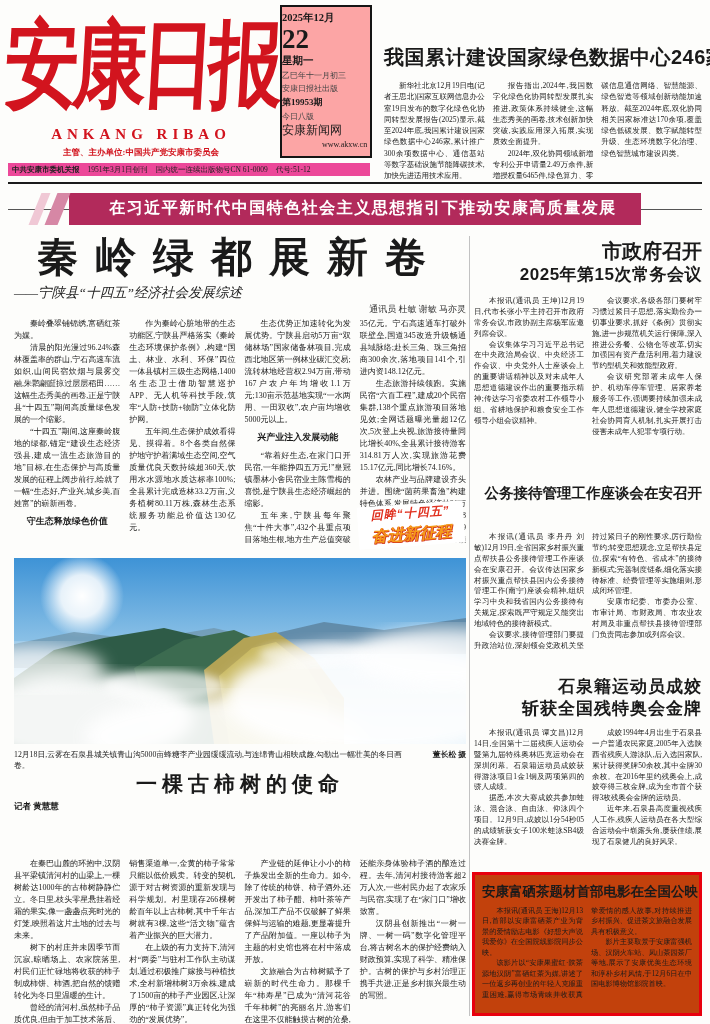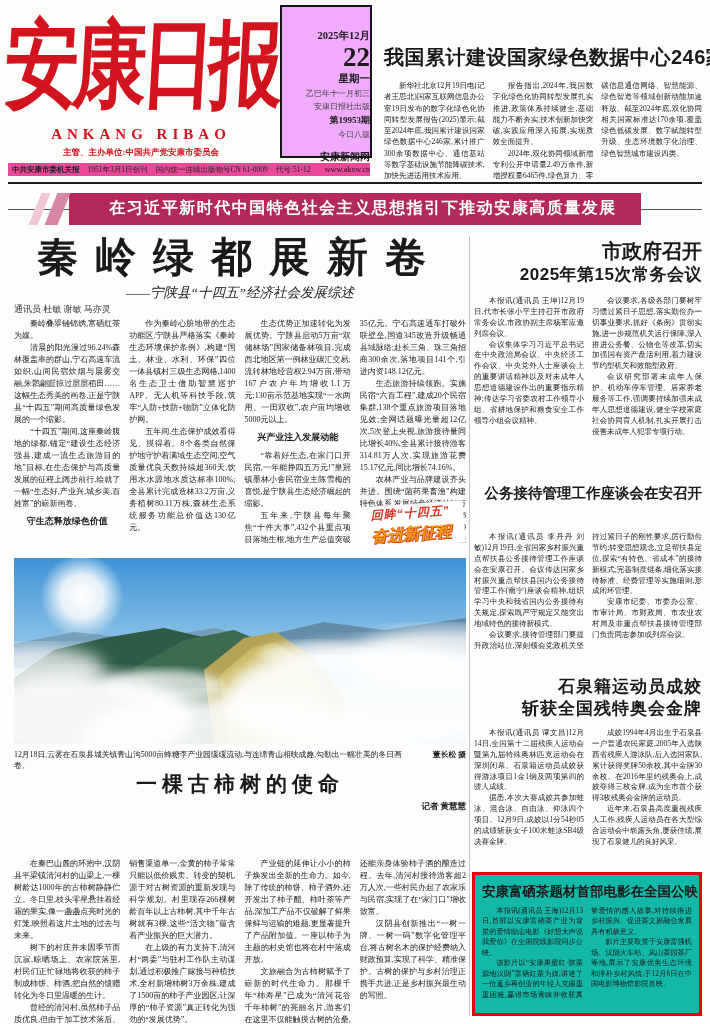--- a/index.html
+++ b/index.html
@@ -11,50 +11,50 @@
   
   .brand{left:8px;top:2px;width:266px;height:128px;display:flex;align-items:center;justify-content:center;}
   .brand-title{font-size:74px;font-weight:900;color:#d2141e;letter-spacing:-6px;
                transform:scaleY(1.28) skewX(-4deg);white-space:nowrap;}
   .brand-en{left:8px;top:126px;width:266px;text-align:center;color:#d2141e;font-weight:700;
             font-size:15px;letter-spacing:5px;}
   .brand-org{left:8px;top:147px;width:266px;text-align:center;color:#d2141e;font-weight:700;font-size:8.5px;}
   .info-strip{left:8px;top:163px;width:354px;height:13px;background:#ec4899;display:flex;gap:8px;
               align-items:center;padding:0 4px;font-size:7.5px;color:#222;white-space:nowrap;overflow:hidden;}
   .info-strip .b{font-weight:700;}
-  .datebox{left:280px;top:5px;width:92px;height:153px;border:2px solid #151515;background:#f0abfc;
-           display:flex;flex-direction:column;align-items:flex-end;padding-top:22px;box-sizing:border-box;}
+  .datebox{left:280px;top:5px;width:92px;height:153px;border:2px solid #151515;background:#fca5a5;
+           display:flex;flex-direction:column;align-items:flex-start;padding-top:4px;box-sizing:border-box;}
   .db-ym{font-size:10.5px;font-weight:700;}
   .db-day{font-size:27px;font-weight:700;line-height:1.05;}
   .db-week{font-size:10.5px;font-weight:700;margin-top:1px;}
   .db-sm{font-size:8px;color:#444;margin-top:2px;}
   .db-issue{font-size:9px;font-weight:700;margin-top:2px;}
-  .db-site{font-size:10px;font-weight:700;margin-top:10px;}
+  .db-site{font-size:12px;font-weight:400;}
   .db-url{font-size:8px;margin-top:1px;margin-left:40px;}
 
   
   .top-art{left:384px;top:44px;width:318px;}
   .top-art h2{margin:0;font-size:20px;font-weight:900;letter-spacing:0.5px;white-space:nowrap;}
   .top-art .body{margin-top:9px;height:112px;overflow:hidden;column-count:3;column-gap:8px;
                  font-size:7.5px;line-height:1.5;}
   .rule{left:8px;top:182px;width:694px;height:2px;background:#1b1b1b;}
 
   
   .banner{left:8px;top:194px;width:694px;height:30px;display:flex;align-items:center;}
   .banner-line{flex:1;height:1px;background:#555;}
   .ribbon{position:relative;background:#b22a5b;color:#fff;font-size:16px;font-weight:700;
           letter-spacing:1.5px;padding:5px 24px 6px 40px;white-space:nowrap;}
   .ribbon::before{content:"";position:absolute;left:-18px;top:0;bottom:0;width:13px;background:#d687a5;transform:skewX(-22deg);}
   .ribbon::after{content:"";position:absolute;left:-34px;top:0;bottom:0;width:9px;background:#f0c8d5;transform:skewX(-22deg);}
 
   
   .main-h1{left:14px;top:230px;width:452px;text-align:center;font-size:41px;font-weight:900;
            letter-spacing:17px;white-space:nowrap;}
-  .main-sub{left:14px;top:284px;width:452px;text-align:center;font-size:13.5px;font-style:italic;color:#222;}
-  .main-by{left:14px;top:303px;width:452px;text-align:left;font-size:9px;color:#333;}
+  .main-sub{left:14px;top:284px;width:452px;font-size:13.5px;font-style:italic;color:#222;}
+  .main-by{left:14px;top:303px;width:452px;text-align:right;font-size:9px;color:#333;}
   .main-body{left:14px;top:318px;width:452px;height:234px;overflow:hidden;column-count:4;column-gap:9px;
              font-size:8px;line-height:1.5;position:absolute;}
   .art p{margin:0;text-indent:2em;text-align:justify;}
   .art h4{margin:5px 0;text-align:center;font-size:9px;font-weight:700;font-family:"Liberation Sans",sans-serif;}
   .badge{position:absolute;right:2px;bottom:6px;width:106px;background:#fff;text-align:center;
          transform:rotate(-4deg);font-family:"Liberation Sans",sans-serif;}
   .badge .l1{font-size:12px;font-weight:900;font-style:italic;color:#e0301f;letter-spacing:1px;white-space:nowrap;}
   .badge .l2{font-size:16px;font-weight:900;font-style:italic;color:#f59a1a;
              text-shadow:0.7px 0.7px 0 #d2301d,-0.7px 0.7px 0 #d2301d;white-space:nowrap;}
 
@@ -62,34 +62,34 @@
   .vrule{left:469px;top:236px;width:1px;height:780px;background:#c2c2c2;}
   .rart{left:474px;width:228px;}
   .rh{text-align:right;font-weight:900;line-height:1.3;margin:0;}
   .gov-h{top:238px;} .gov-h .a{font-size:20px;} .gov-h .b{font-size:17px;letter-spacing:0.5px;}
   .gov-b{top:296px;height:180px;}
   .prov-h{top:484px;} .prov-h .a,.prov-h .b{font-size:14.5px;white-space:nowrap;}
   .prov-b{top:532px;height:136px;}
   .ath-h{top:676px;} .ath-h .a,.ath-h .b{font-size:17px;letter-spacing:1px;}
   .ath-b{top:728px;height:138px;}
   .twocol{overflow:hidden;column-count:2;column-gap:8px;font-size:7.5px;line-height:1.45;}
-  .redbox{left:472px;top:872px;width:230px;height:144px;border:3px solid #e8000d;background:#14b8a6;
+  .redbox{left:472px;top:872px;width:230px;height:144px;border:3px solid #e8000d;background:#c2410c;
           box-sizing:border-box;padding:6px 7px;}
   .redbox h3{margin:2px 0 5px 0;text-align:center;font-size:13.5px;font-weight:900;white-space:nowrap;}
   .redbox .twocol{height:100px;font-size:7.2px;}
 
   
   .photo{left:14px;top:558px;width:452px;height:186px;overflow:hidden;}
   .caption{left:14px;top:750px;width:452px;display:flex;font-size:7.8px;line-height:1.4;}
   .caption .txt{flex:1;}
   .caption .credit{width:60px;text-align:right;font-weight:700;}
 
   
   .per-h1{left:14px;top:770px;width:452px;text-align:center;font-size:21px;font-weight:900;letter-spacing:5px;}
-  .per-by{left:14px;top:801px;width:452px;text-align:right;font-size:8.5px;font-weight:700;}
+  .per-by{left:14px;top:801px;width:452px;text-align:left;font-size:8.5px;font-weight:700;}
   .per-body{left:14px;top:818px;width:452px;height:198px;overflow:hidden;column-count:4;column-gap:9px;
             font-size:8px;line-height:1.5;margin-top:40px;}
 </style>
 </head>
 <body>
 
 <div id="page">
 
   <div class="abs brand">
     <div class="brand-title">安康日报</div>
@@ -112,21 +112,21 @@
     <div class="db-issue">第19953期</div>
     <div class="db-sm">今日八版</div>
     <div class="db-site">安康新闻网</div>
     <div class="db-url">www.akxw.cn</div>
   </div>
 
   <div class="abs top-art art">
     <h2 class="hei">我国累计建设国家绿色数据中心246家</h2>
     <div class="body">
       <p>新华社北京12月19日电(记者王思北)国家互联网信息办公室19日发布的数字化绿色化协同转型发展报告(2025)显示,截至2024年底,我国累计建设国家绿色数据中心246家,累计推广300余项数据中心、通信基站等数字基础设施节能降碳技术,加快先进适用技术应用。</p>
-      <p>报告指出,2024年,我国数字化绿色化协同转型发展扎实推进,政策体系持续健全,基础能力不断夯实,技术创新加快突破,实践应用深入拓展,实现质效全面提升。</p>
+      <p>报告指出,2024年,我国数字化绿色化协同转型发展扎实推进,政策体系持续健全,这幅生态秀美的画卷,技术创新加快突破,实践应用深入拓展,实现质效全面提升。</p>
       <p>2024年,双化协同领域新增专利公开申请量2.49万余件,新增授权量6465件,绿色算力、零碳信息通信网络、智慧能源、绿色智造等领域创新动能加速释放。截至2024年底,双化协同相关国家标准达170余项,覆盖绿色低碳发展、数字赋能转型升级、生态环境数字化治理、绿色智慧城市建设四类。</p>
     </div>
   </div>
 
   <div class="abs rule"></div>
 
   <div class="abs banner">
     <div class="banner-line"></div>
     <div class="ribbon hei">在习近平新时代中国特色社会主义思想指引下推动安康高质量发展</div>
     <div class="banner-line"></div>

